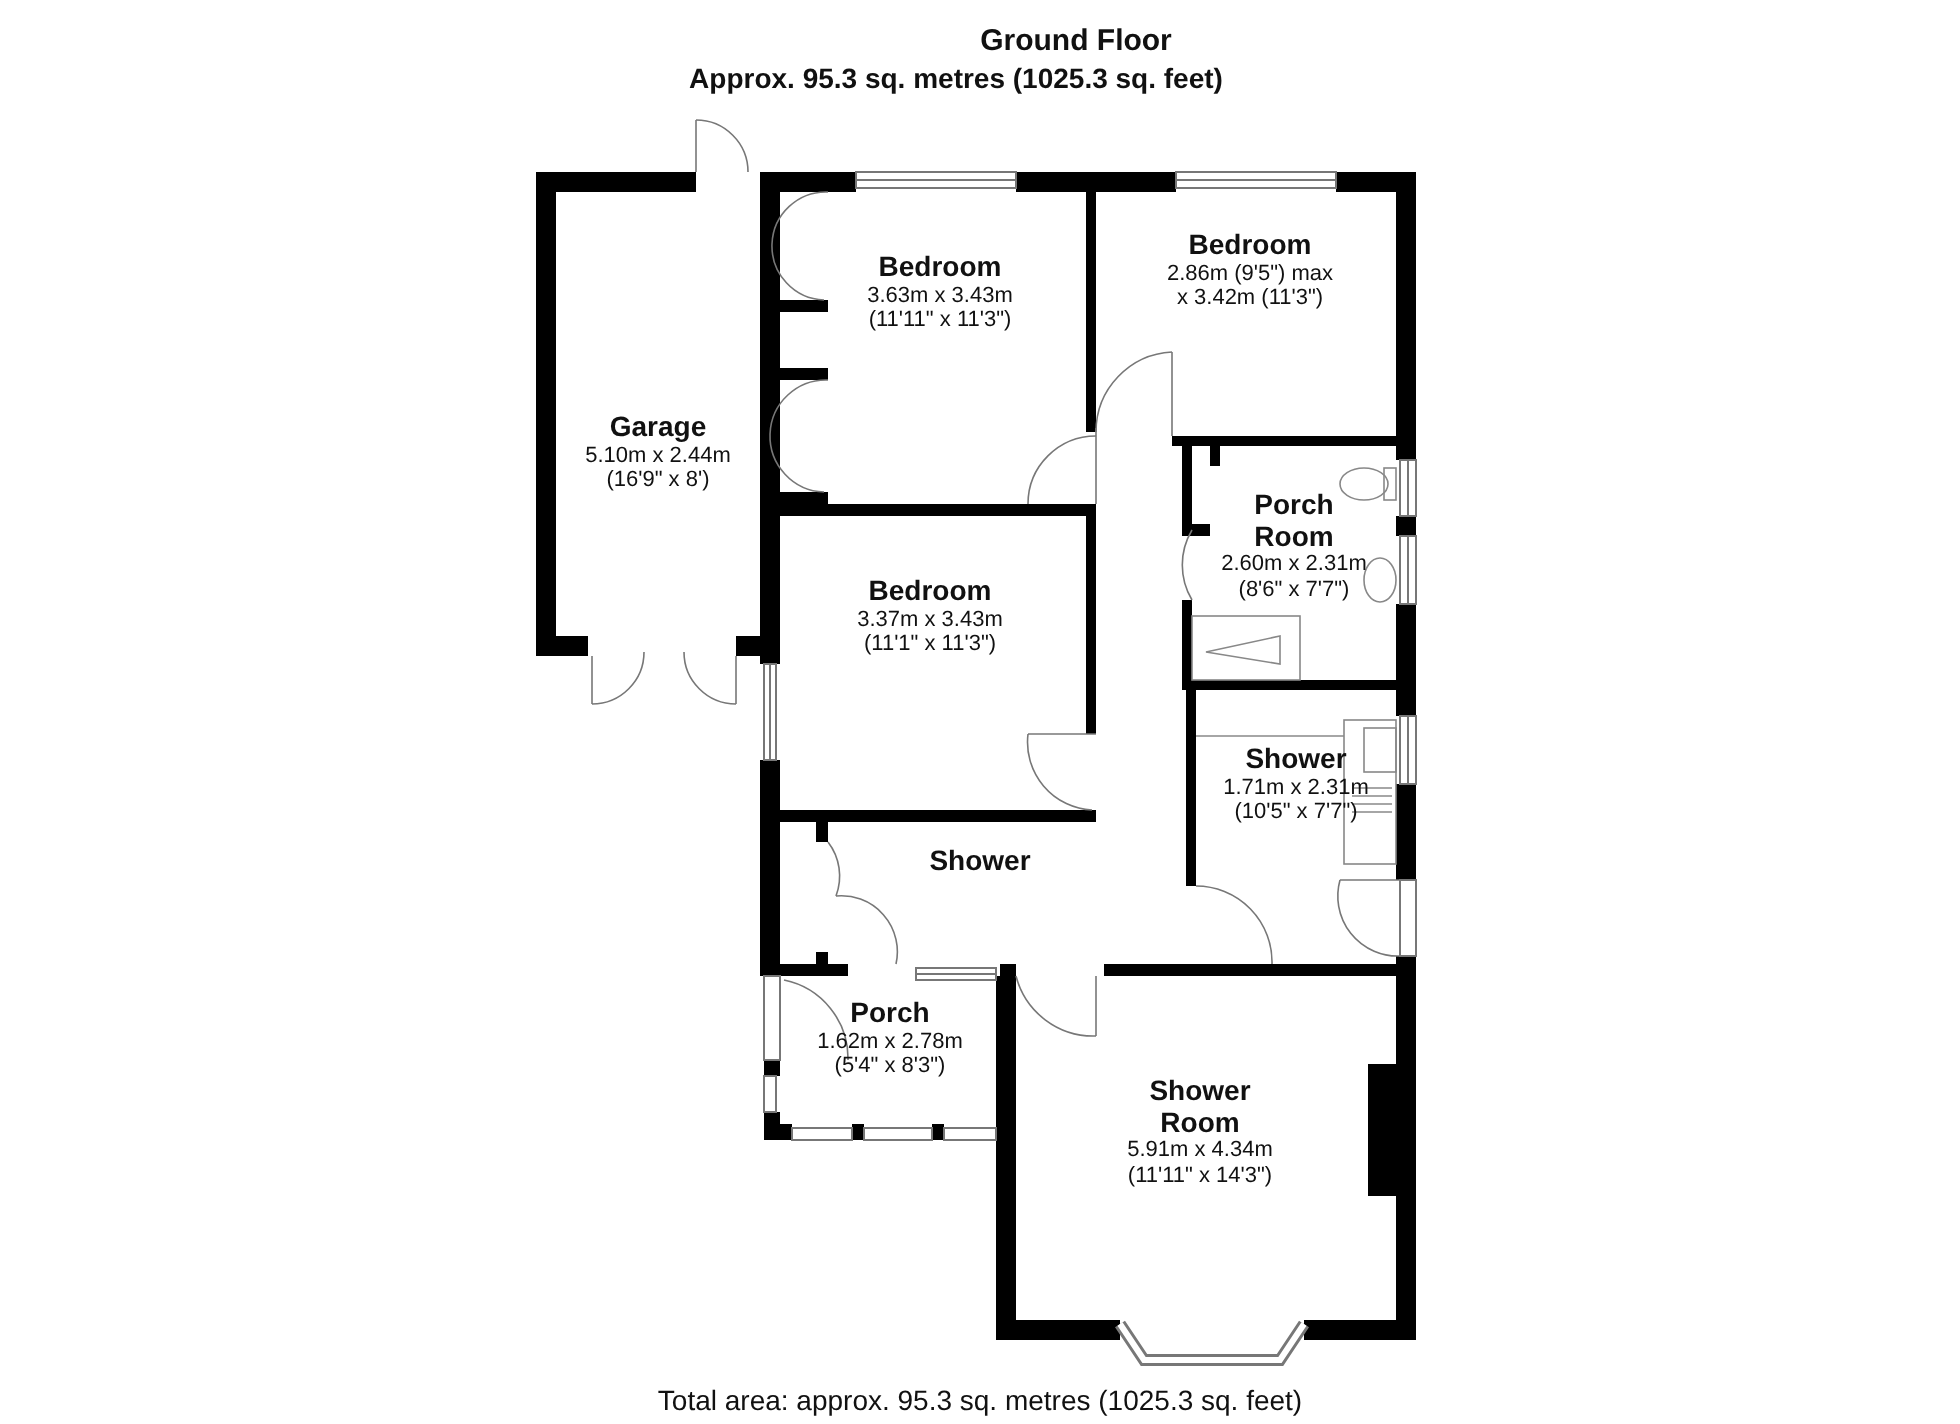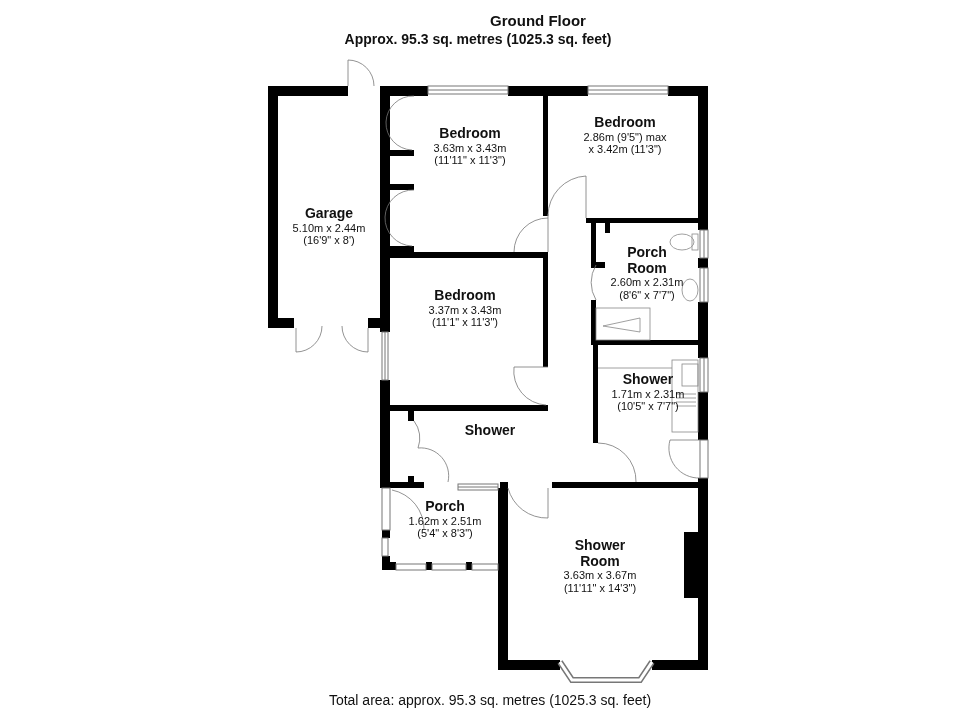--- a/index.html
+++ b/index.html
@@ -208,24 +208,24 @@
   <span class="dim">1.71m x 2.31m</span>
   <span class="dim">(10'5" x 7'7")</span>
 </div>
 
 <div class="room-label" style="left:440px; top:423px; width:100px;">
   <span class="name">Shower</span>
 </div>
 
 <div class="room-label" style="left:392px; top:499px; width:106px;text-align:center;">
   <span class="name">Porch</span>
-  <span class="dim">1.62m x 2.51m</span>
+  <span class="dim">1.62m x 2.78m</span>
   <span class="dim">(5'4" x 8'3")</span>
 </div>
 
 <div class="room-label" style="left:540px; top:538px; width:120px;">
   <span class="name">Shower</span>
   <span class="name">Room</span>
-  <span class="dim">3.63m x 3.67m</span>
+  <span class="dim">5.91m x 4.34m</span>
   <span class="dim">(11'11" x 14'3")</span>
 </div>
 
 <div class="footer">Total area: approx. 95.3 sq. metres (1025.3 sq. feet)</div>
 
 </body></html>

